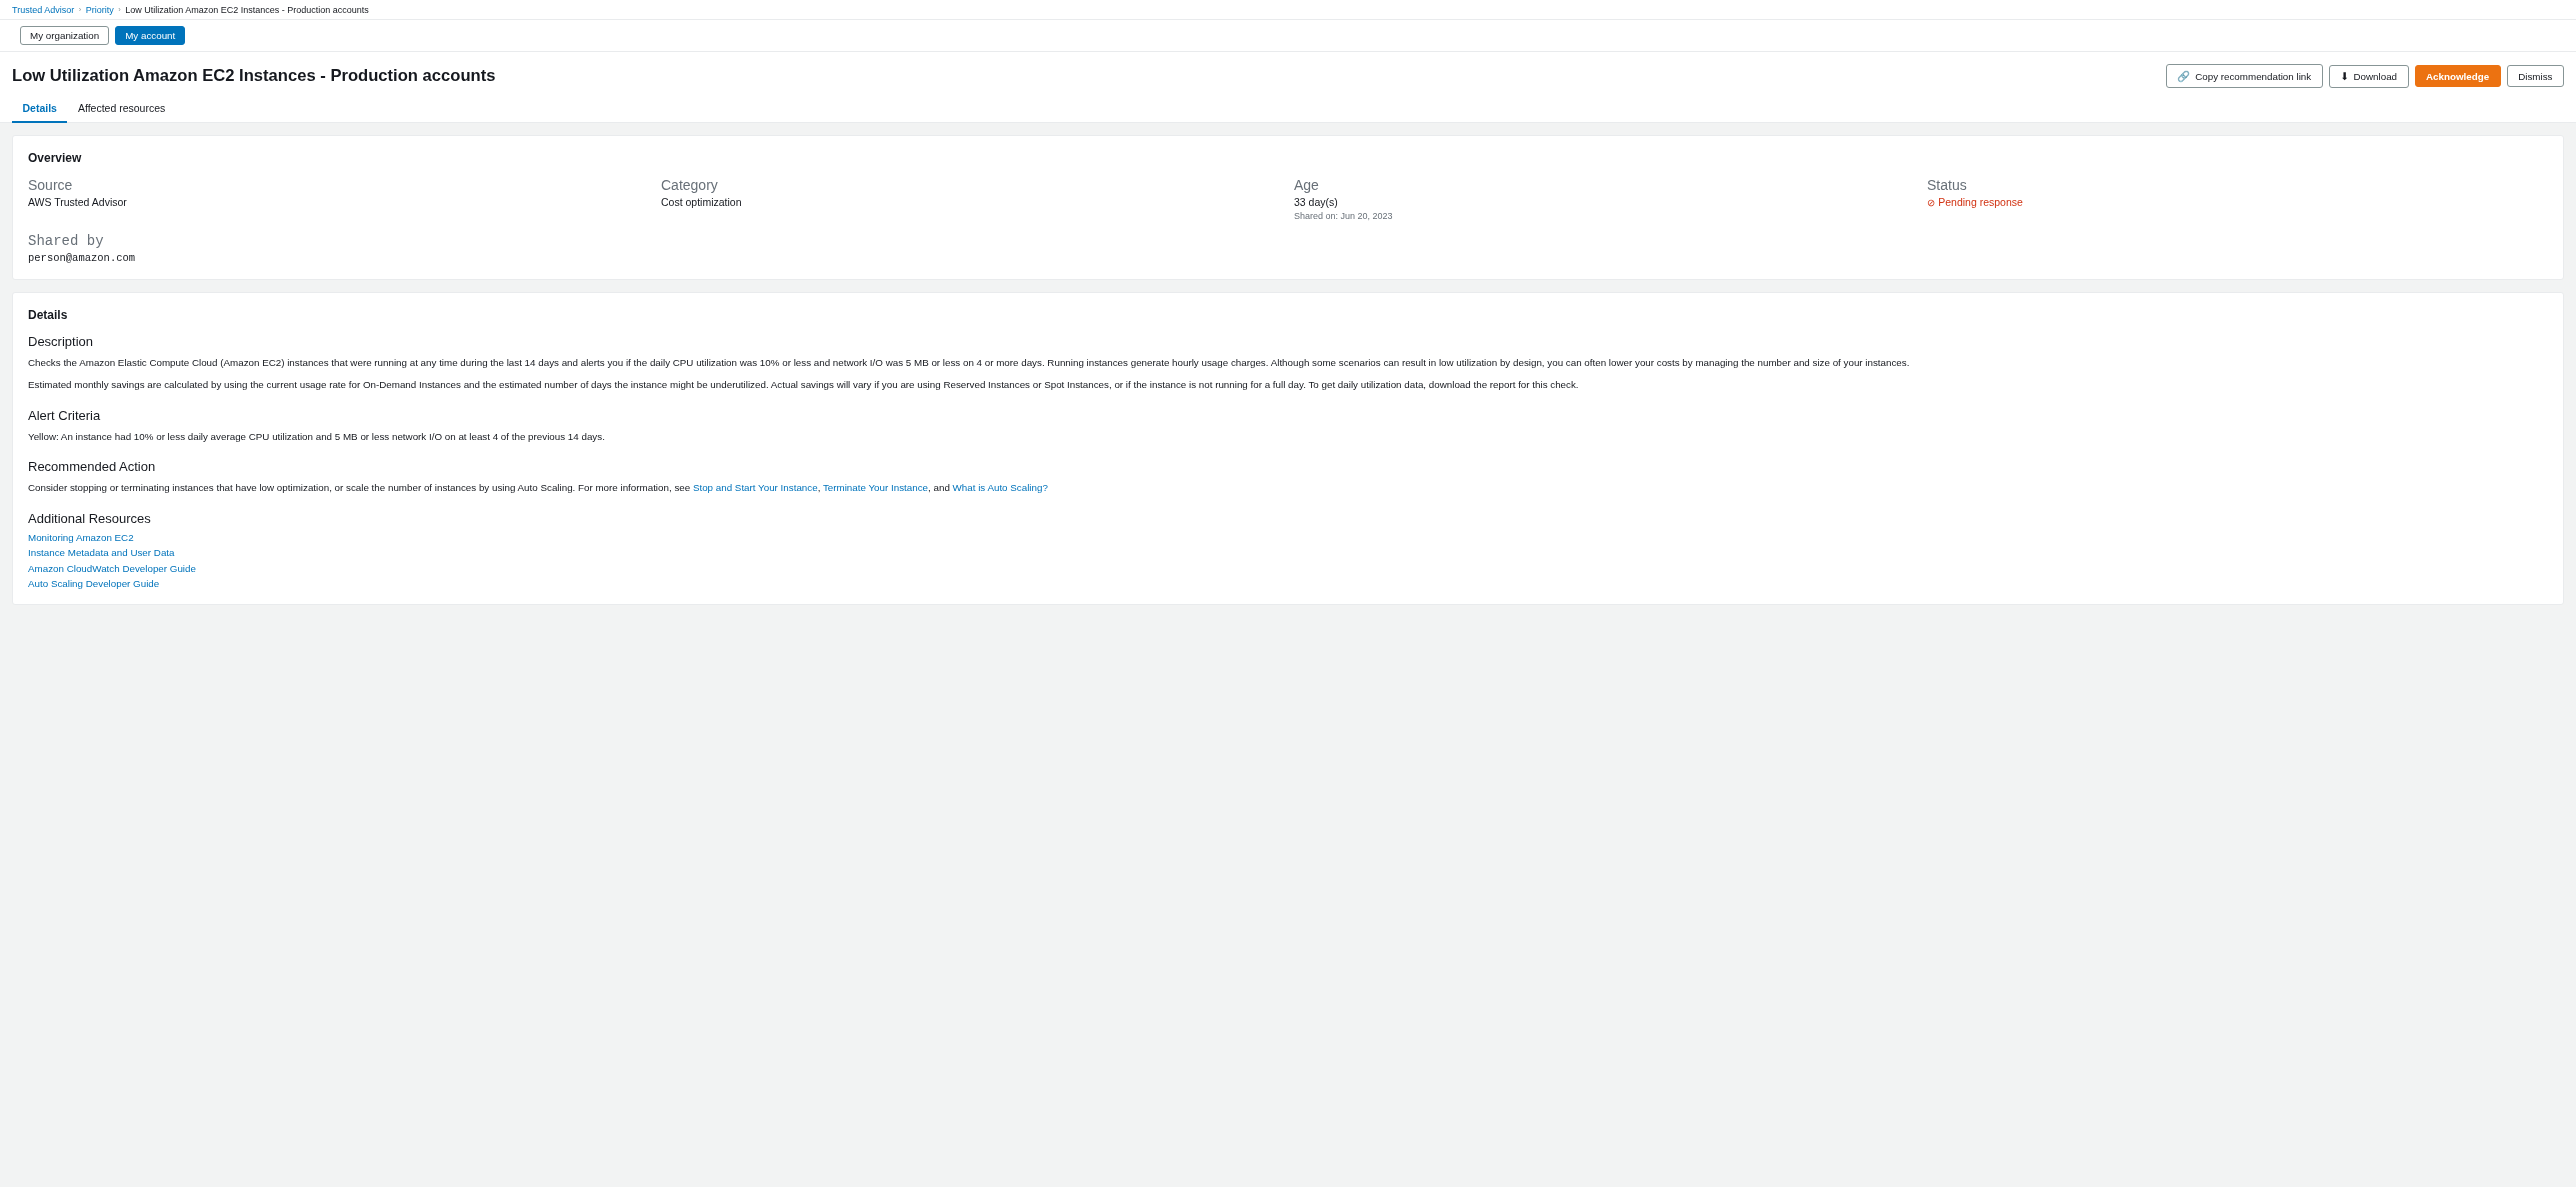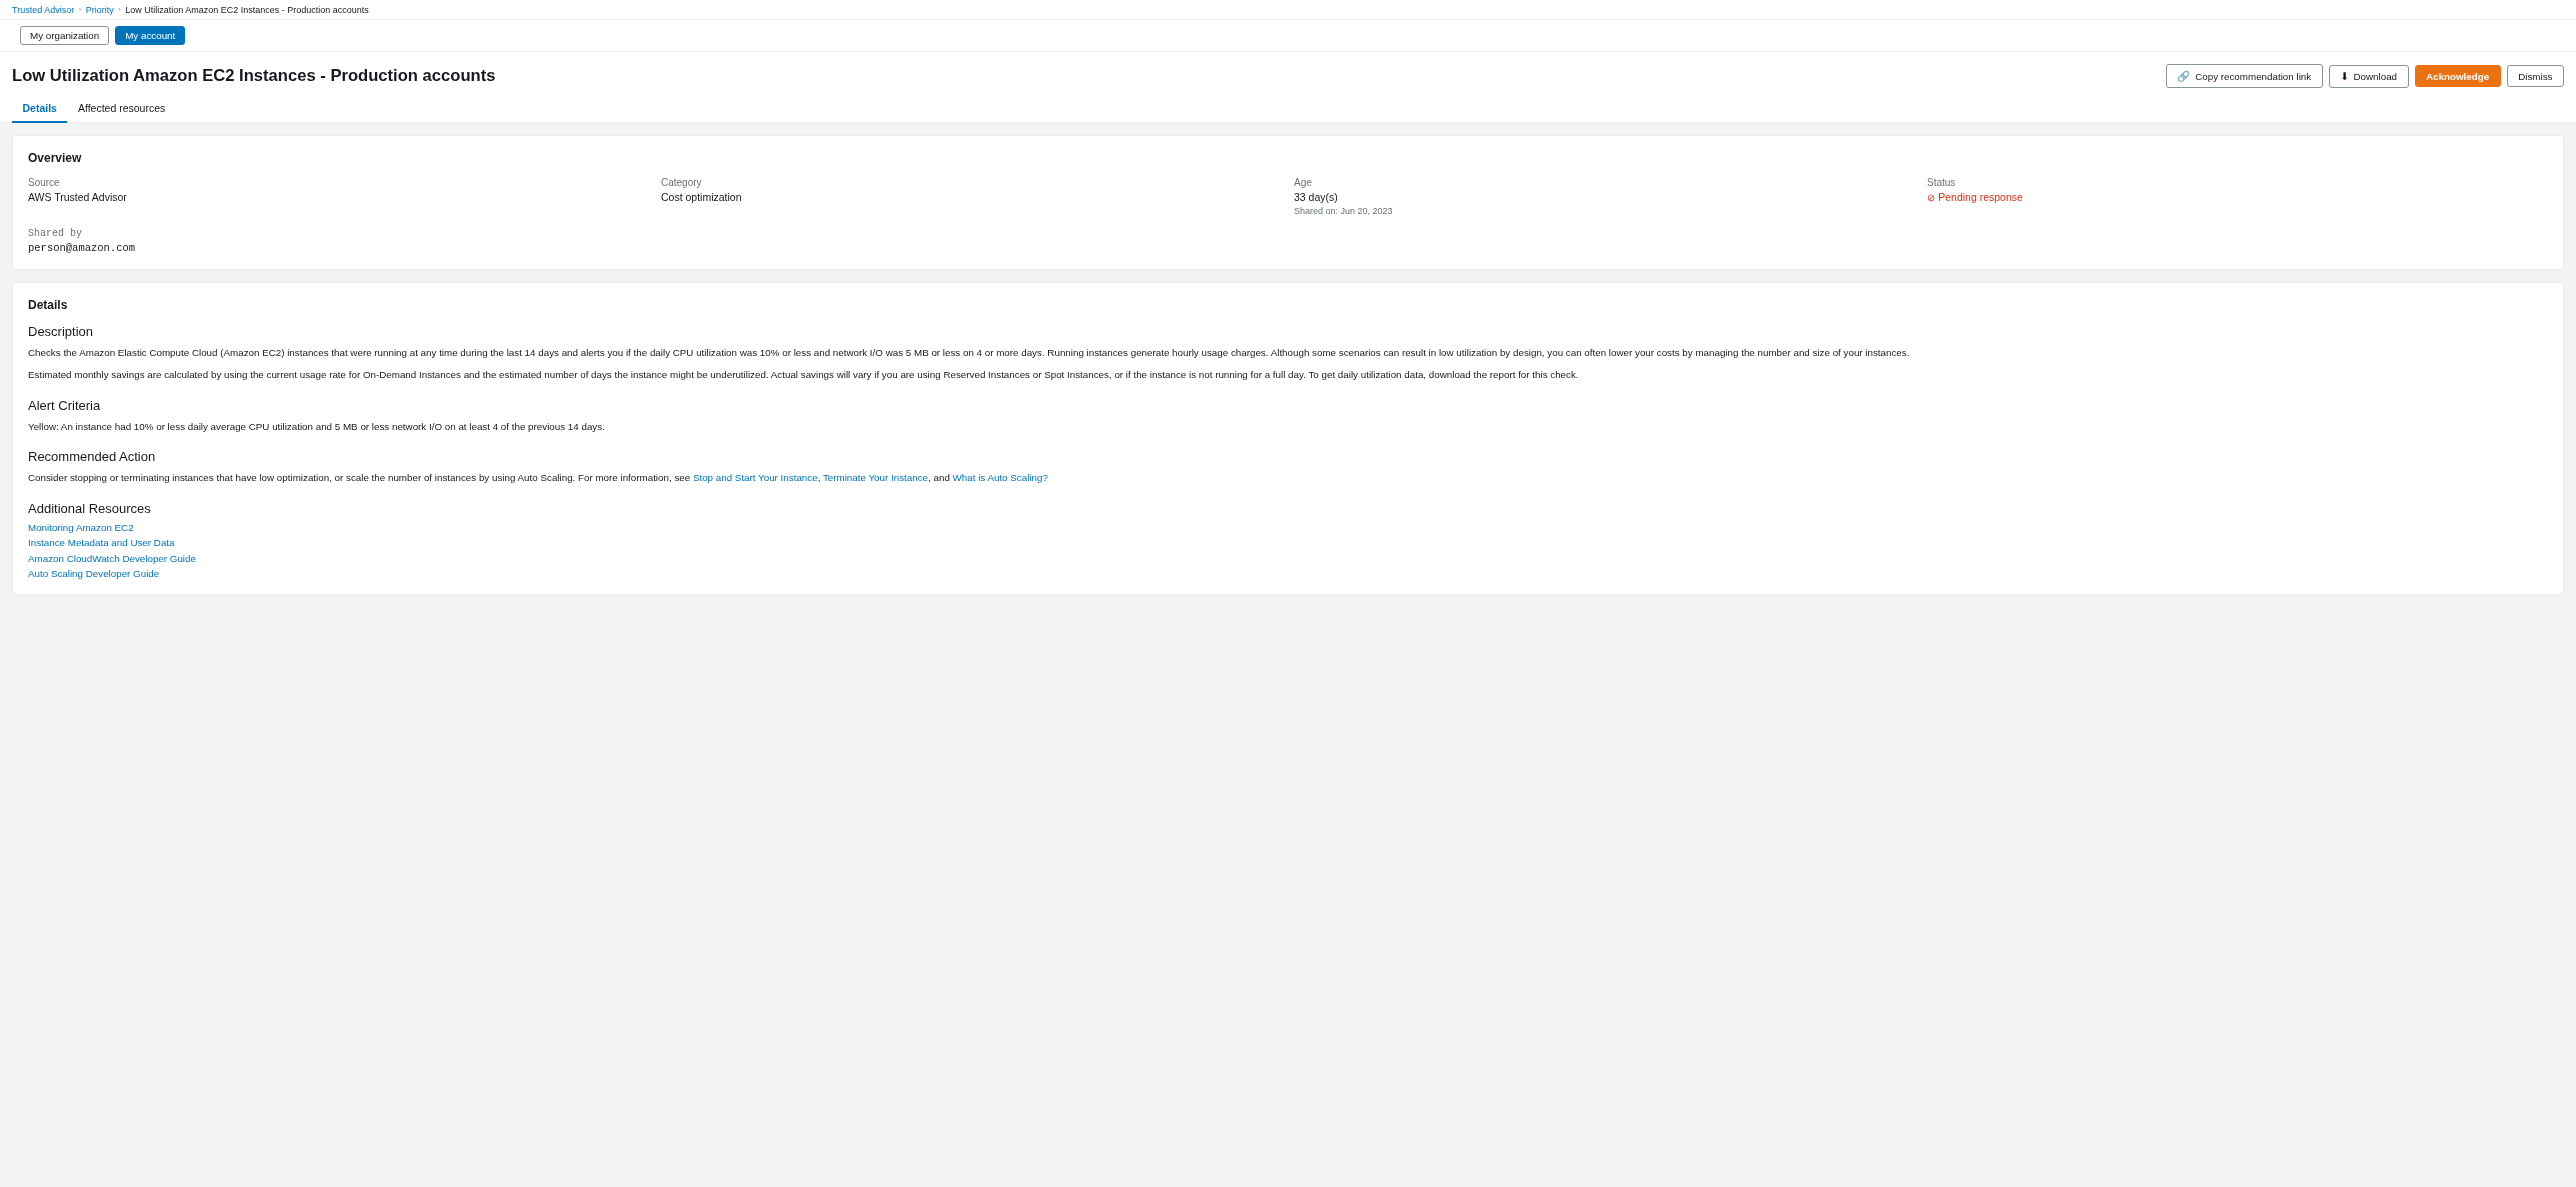--- a/index.html
+++ b/index.html
@@ -65,21 +65,21 @@
     
     .card {
       background: #fff; border: 0.8px solid #e9ebed; border-radius: 3px;
       padding: 15px;
     }
     .card-title { font-size: 12px; font-weight: 700; margin-bottom: 12px; }
 
     
     .overview-grid { display: grid; grid-template-columns: 1fr 1fr 1fr 1fr; gap: 12px; }
     .overview-item { display: flex; flex-direction: column; gap: 3px; }
-    .overview-label { font-size: 10px; color: #687078; }
+    .overview-label { font-size: 14px; color: #687078; }
     .overview-value { font-size: 10.5px; color: #16191f; }
     .overview-value.pending { color: #d13212; display: flex; align-items: center; gap: 3px; }
     .overview-subvalue { font-size: 9px; color: #687078; }
 
     .overview-second-row { display: grid; grid-template-columns: 1fr 3fr; gap: 12px; margin-top: 12px; font-family: Liberation Mono, monospace; }
 
     
     .details-section { margin-bottom: 15px; }
     .details-section:last-child { margin-bottom: 0; }
     .section-label { font-size: 13px; font-weight: 400; margin-bottom: 6px; color: #16191f; }

